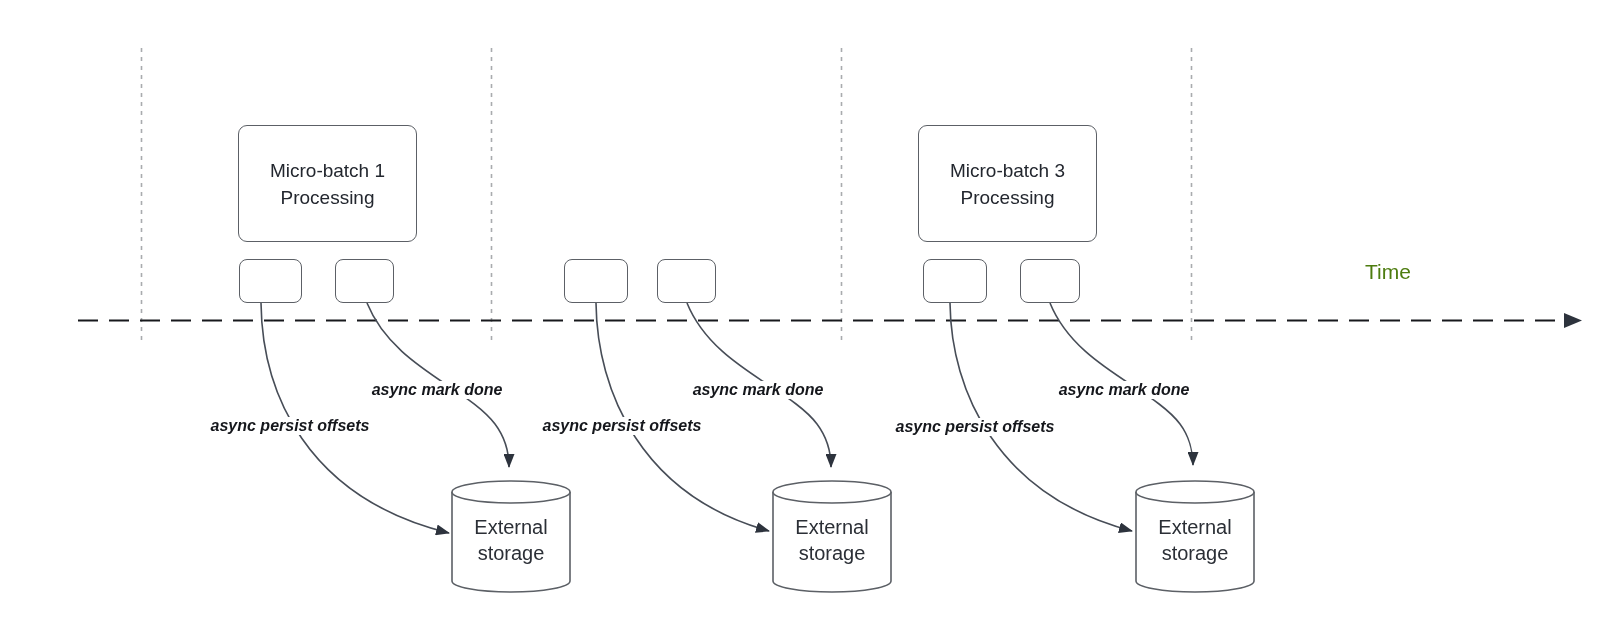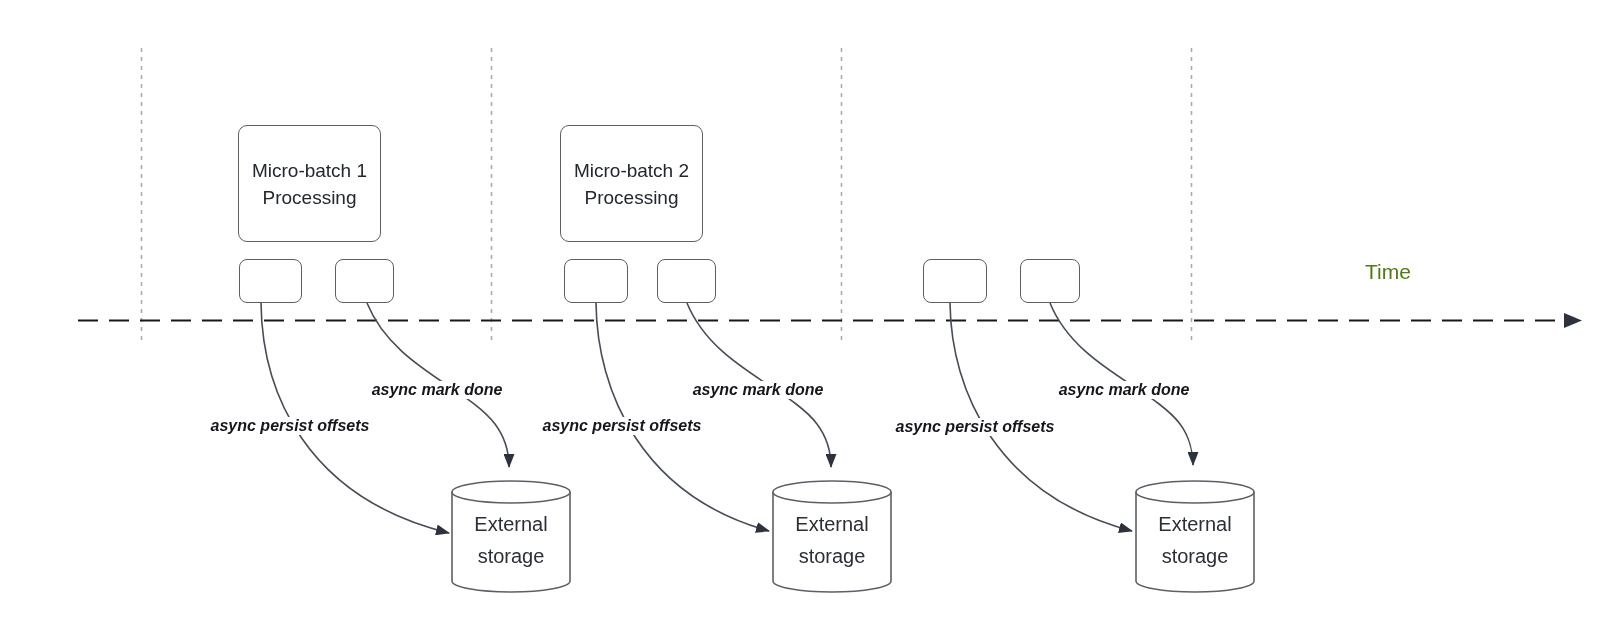--- a/index.html
+++ b/index.html
@@ -9,21 +9,21 @@
     height: 642px;
     background: #ffffff;
     font-family: "Liberation Sans", sans-serif;
     overflow: hidden;
   }
   #diagram-svg { position: absolute; left: 0; top: 0; z-index: 1; }
 
   .batch-box {
     position: absolute;
     top: 125px;
-    width: 143px;
+    width: 179px;
     height: 117px;
     box-sizing: border-box;
     border: 1.6px solid #5c6066;
     border-radius: 9px;
     background: #ffffff;
     display: flex;
     align-items: center;
     justify-content: center;
     text-align: center;
     font-size: 19px;
@@ -57,21 +57,21 @@
   .storage-label {
     position: absolute;
     top: 500px;
     width: 114px;
     height: 80px;
     display: flex;
     align-items: center;
     justify-content: center;
     text-align: center;
     font-size: 20px;
-    line-height: 32px;
+    line-height: 26px;
     color: #2b2f36;
     z-index: 3;
   }
   .time-label {
     position: absolute;
     transform: translate(-50%, -50%);
     left: 1388px;
     top: 272px;
     font-size: 21px;
     color: #4d7c0f;
@@ -122,27 +122,27 @@
     </g>
   </svg>
 
   <div class="batch-box" style="left:238px;">Micro-batch 1 Processing</div>
   <div class="task-box" style="left:239px;width:63px;"></div>
   <div class="task-box" style="left:335px;width:59px;"></div>
   <div class="arrow-label" style="left:290px;top:426px;">async persist offsets</div>
   <div class="arrow-label" style="left:437px;top:390px;">async mark done</div>
   <div class="storage-label" style="left:454px;">External storage</div>
 
-  <div class="batch-box" style="left:560px;">Micro-batch 2 Processing</div>
   <div class="task-box" style="left:564px;width:64px;"></div>
   <div class="task-box" style="left:657px;width:59px;"></div>
   <div class="arrow-label" style="left:622px;top:426px;">async persist offsets</div>
   <div class="arrow-label" style="left:758px;top:390px;">async mark done</div>
   <div class="storage-label" style="left:775px;">External storage</div>
 
+  <div class="batch-box" style="left:918px;">Micro-batch 3 Processing</div>
   <div class="task-box" style="left:923px;width:64px;"></div>
   <div class="task-box" style="left:1020px;width:60px;"></div>
   <div class="arrow-label" style="left:975px;top:427px;">async persist offsets</div>
   <div class="arrow-label" style="left:1124px;top:390px;">async mark done</div>
   <div class="storage-label" style="left:1138px;">External storage</div>
 
   <div class="time-label">Time</div>
 
 </div>
 

